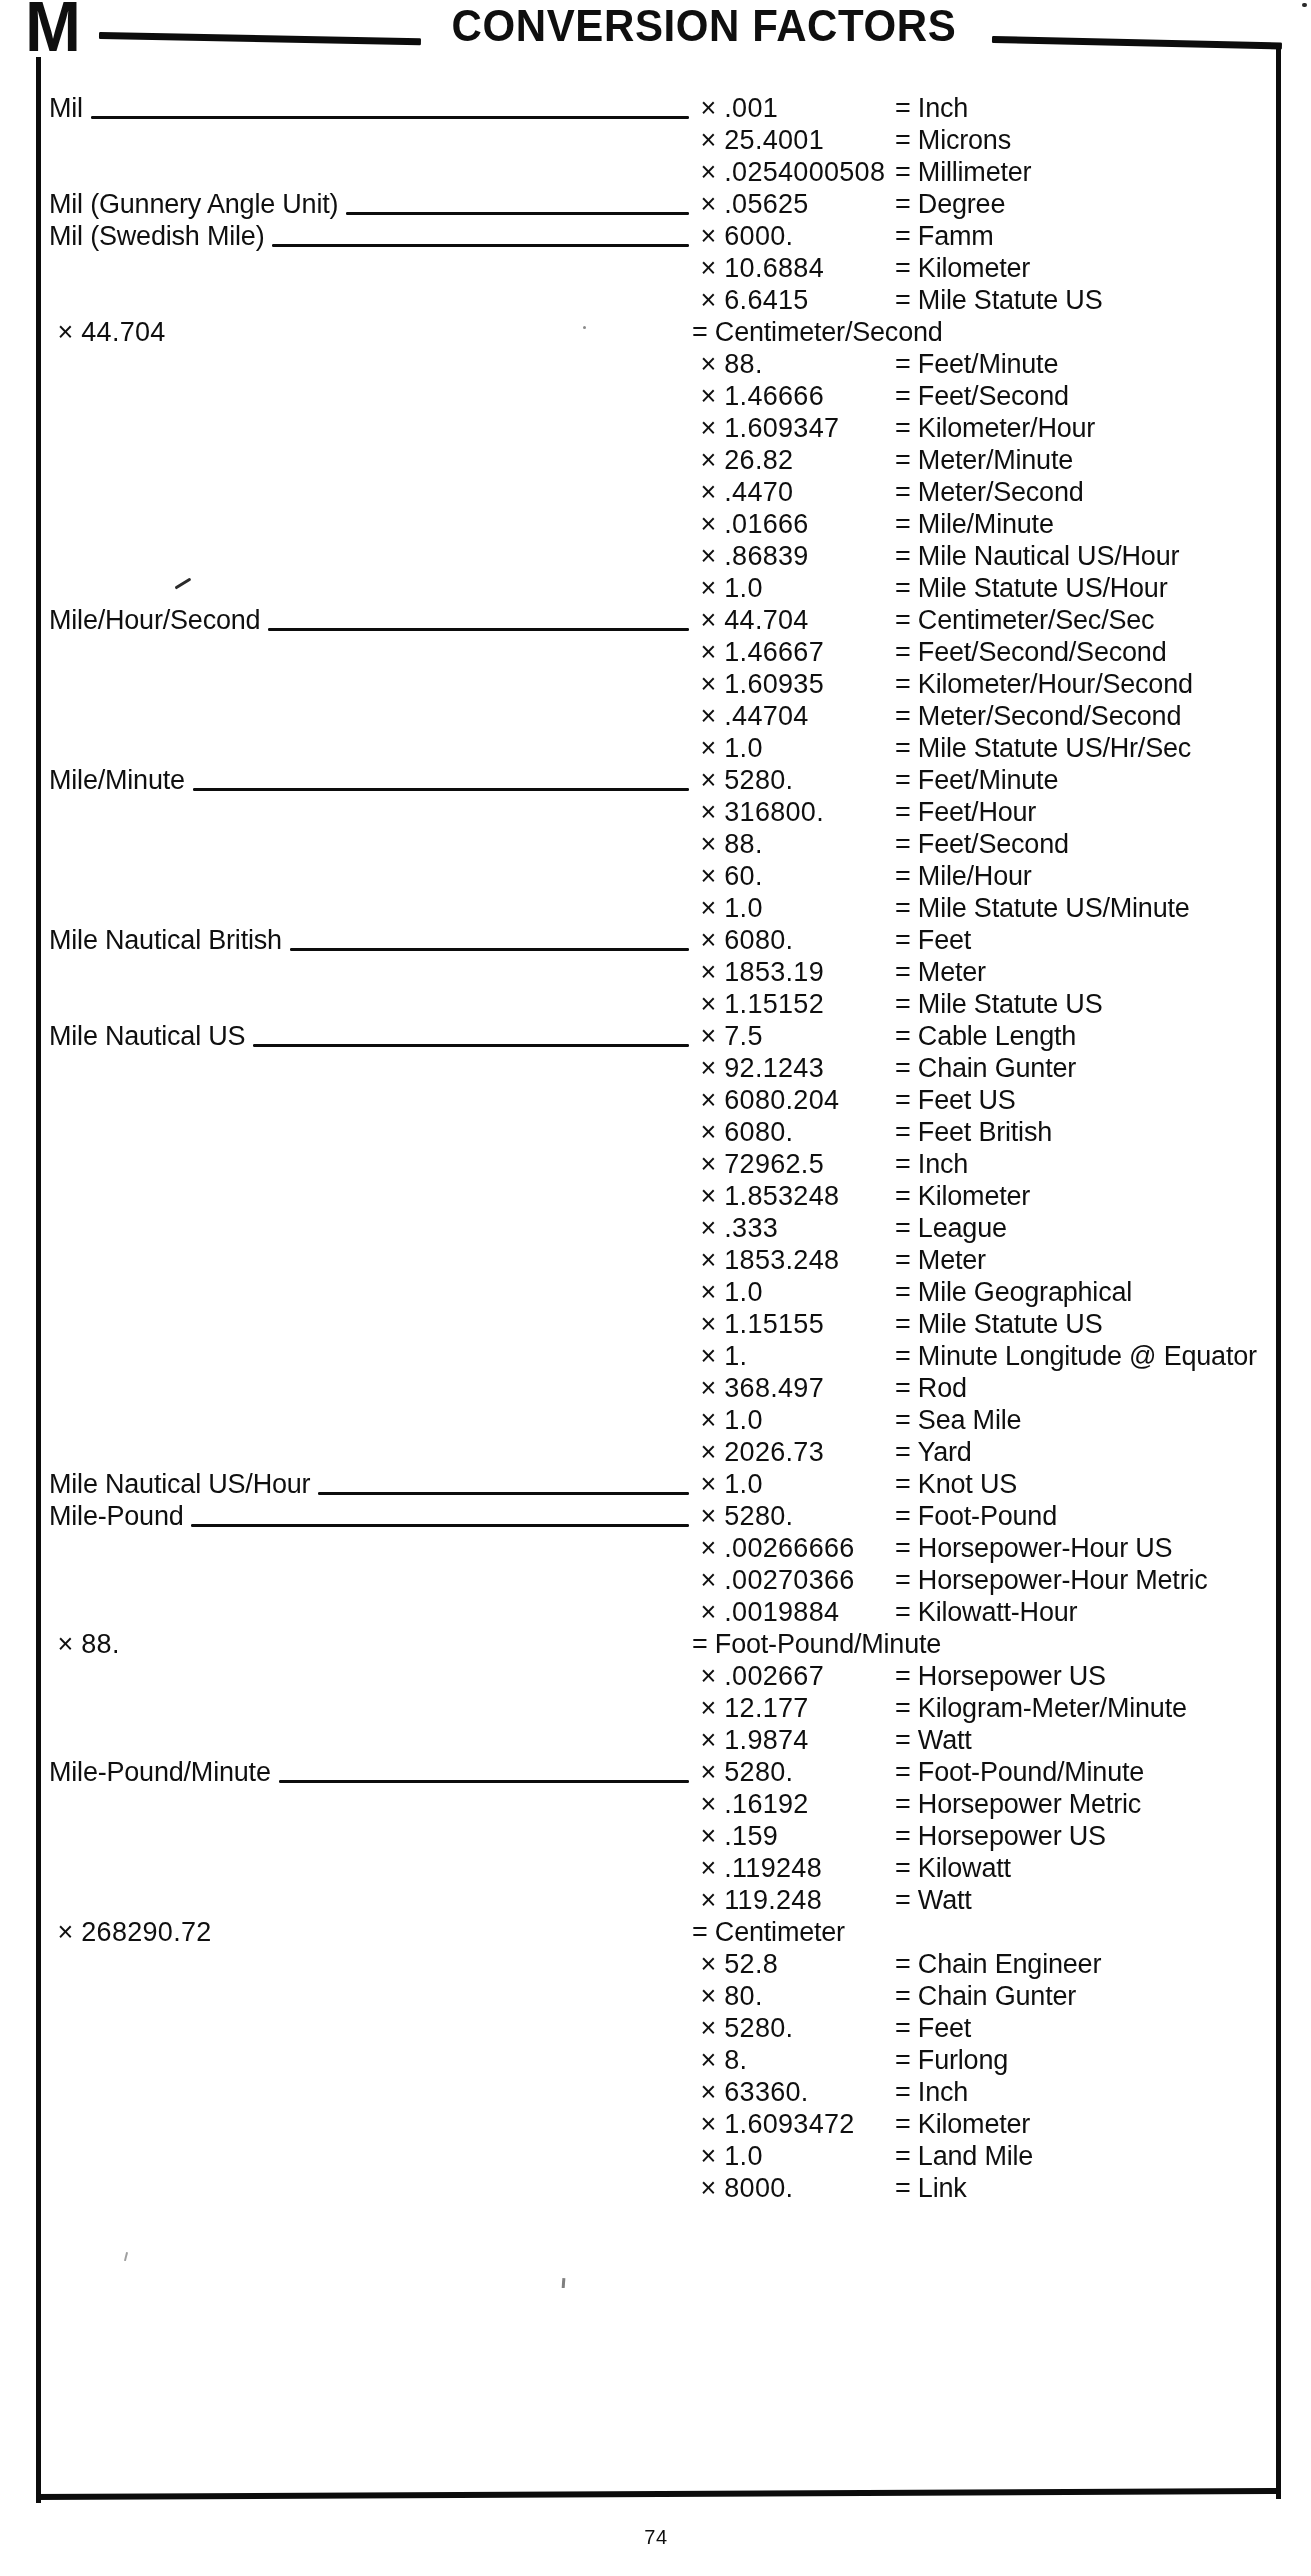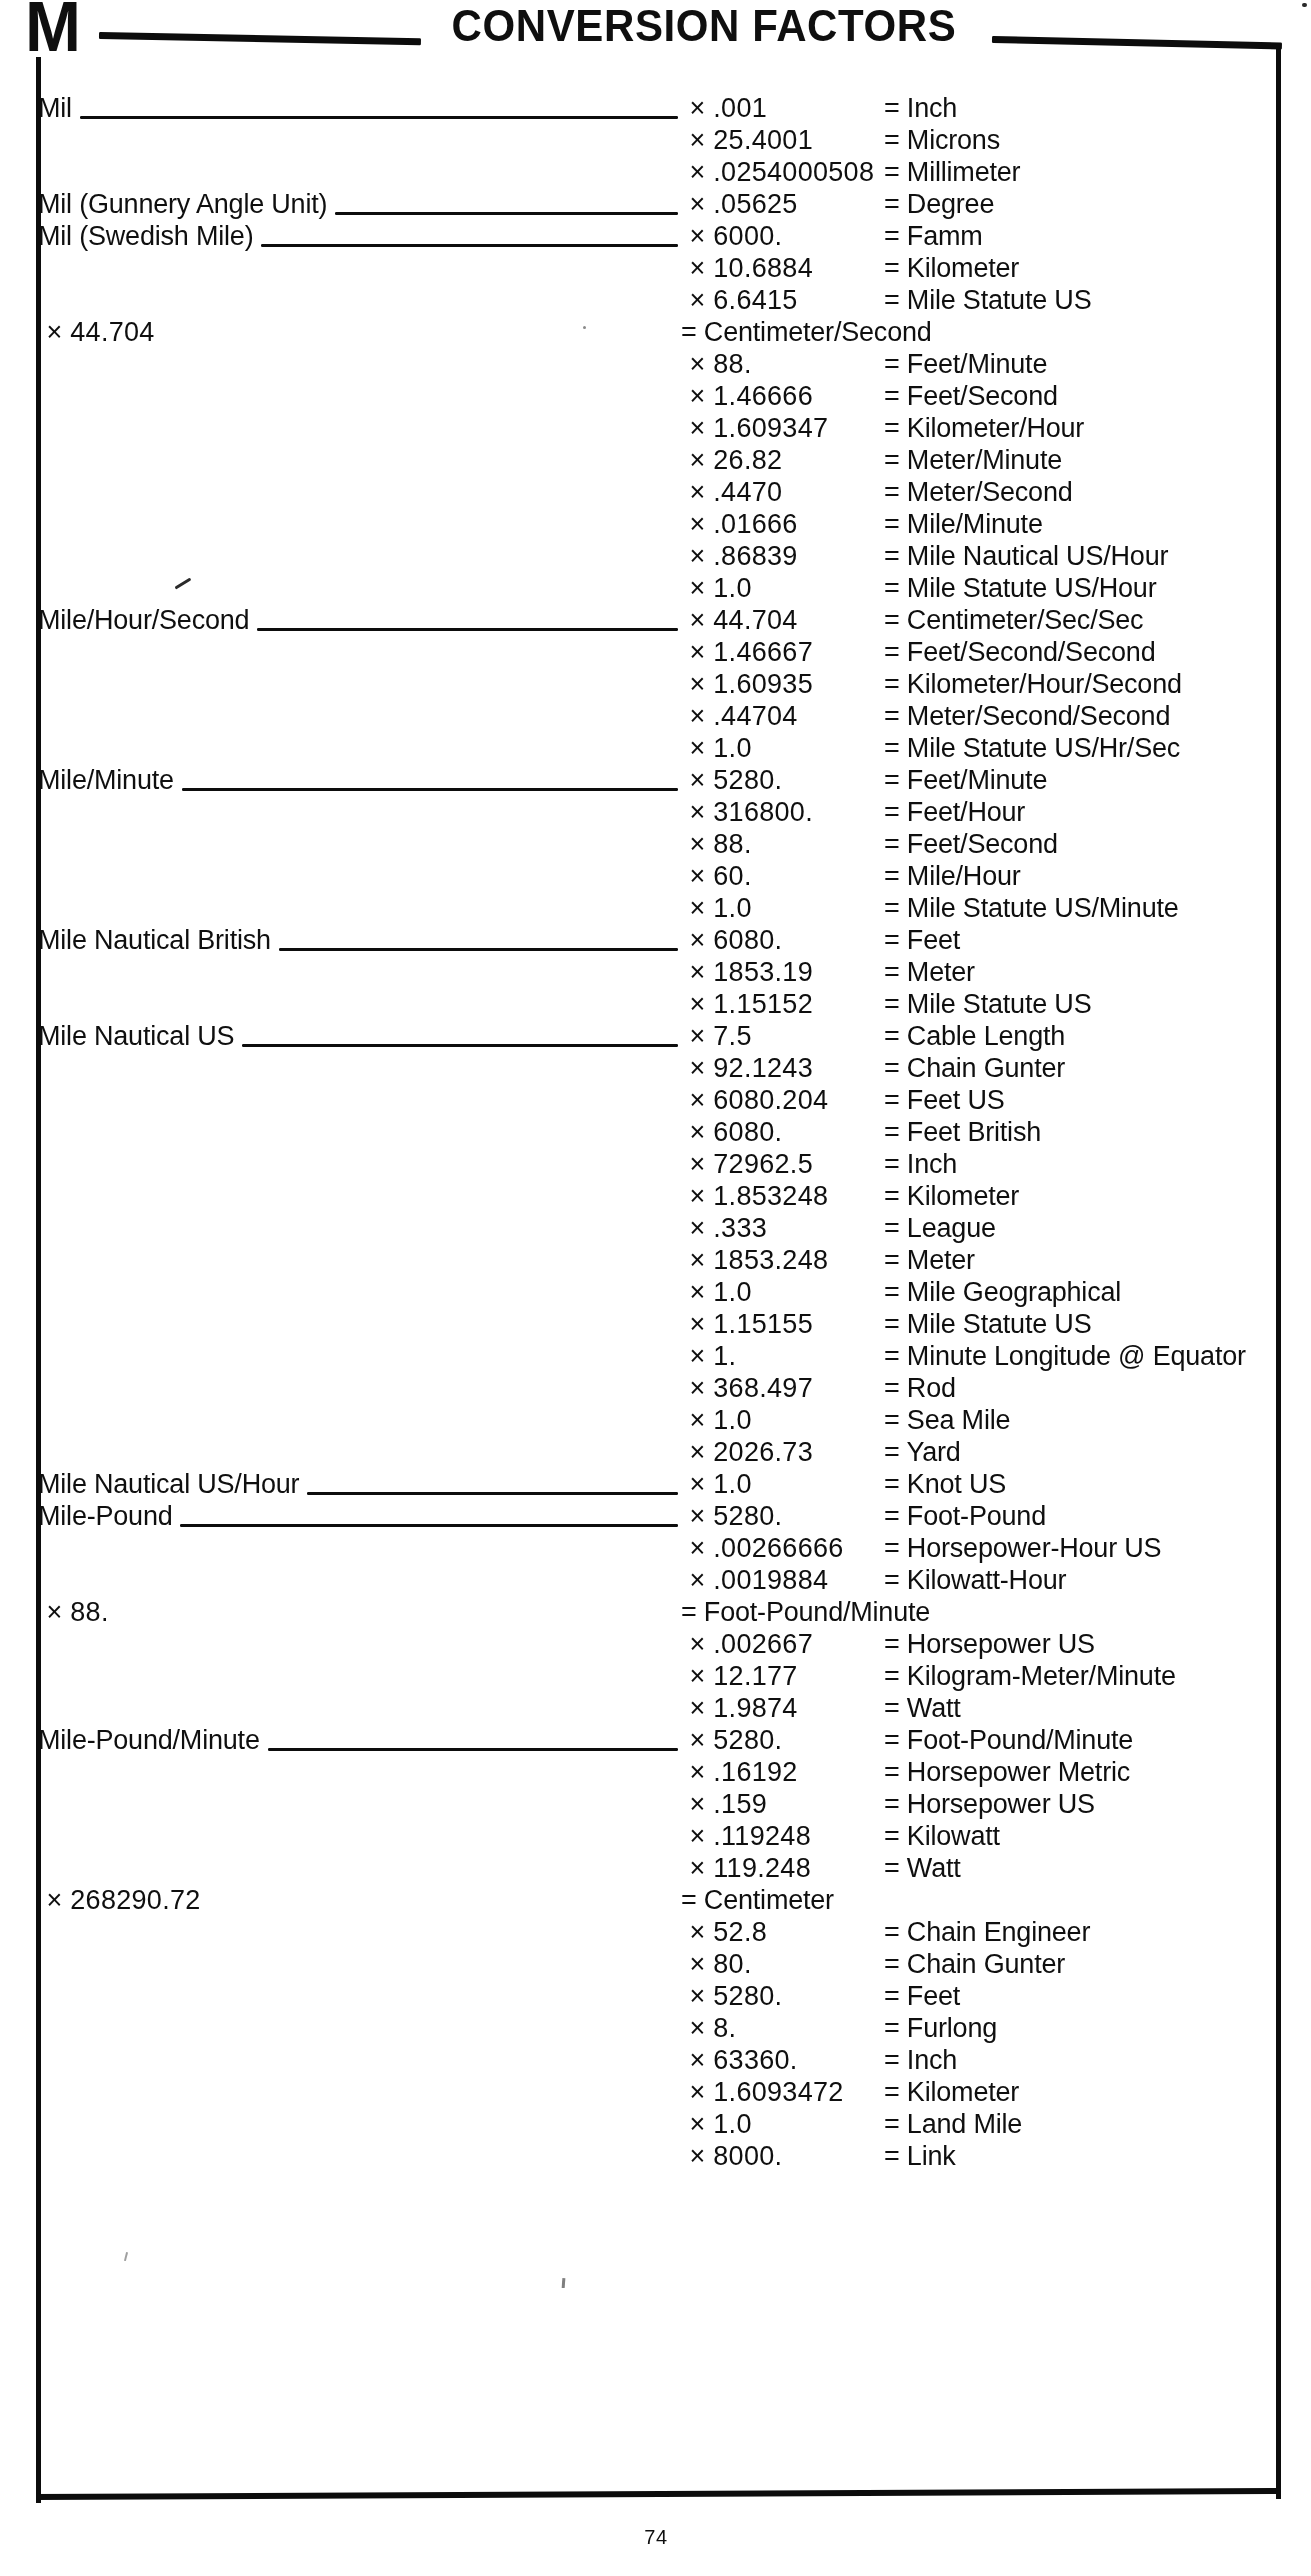--- a/index.html
+++ b/index.html
@@ -33,21 +33,21 @@
   .rule-left  { left: 99px; top: 32px; width: 322px; transform: rotate(1.1deg);  transform-origin: left center; }
   .rule-right { left: 992px; top: 36px; width: 290px; transform: rotate(1.3deg); transform-origin: left center; }
 
   
   .border-left   { left: 36px;  top: 57px;  width: 4.5px;  height: 2446px; background: #0c0c0c; }
   .border-right  { left: 1276px; top: 44px; width: 5.2px;  height: 2455px; background: #0c0c0c; }
   .border-bottom { left: 36px; top: 2494px; width: 1245px; height: 5.8px; background: #0c0c0c;
                    transform: rotate(-0.28deg); transform-origin: left center; }
 
   
-  .rows { left: 38px; top: 92px; width: 1227px; }
+  .rows { left: 49px; top: 92px; width: 1227px; }
   .row {
     display: grid;
     grid-template-columns: 643px 203px 381px;
     align-items: center;
     height: 32px;
   }
   .row, .row * { font-size: 27px; line-height: 1; white-space: nowrap; }
   .cell-unit { display: flex; align-items: center; height: 100%; }
   .unit-label { flex: none; letter-spacing: -0.2px; }
   .leader {
@@ -496,20 +496,28 @@
 
   <div class="row">
     <div class="cell-unit">
       <span class="unit-label"></span>
 
     </div>
     <div class="cell-mult">× .00266666</div>
     <div class="cell-res">= Horsepower-Hour US</div>
   </div>
 
+  <div class="row">
+    <div class="cell-unit">
+      <span class="unit-label"></span>
+
+    </div>
+    <div class="cell-mult">× .00270366</div>
+    <div class="cell-res">= Horsepower-Hour Metric</div>
+  </div>
 
   <div class="row">
     <div class="cell-unit">
       <span class="unit-label"></span>
 
     </div>
     <div class="cell-mult">× .0019884</div>
     <div class="cell-res">= Kilowatt-Hour</div>
   </div>
 

